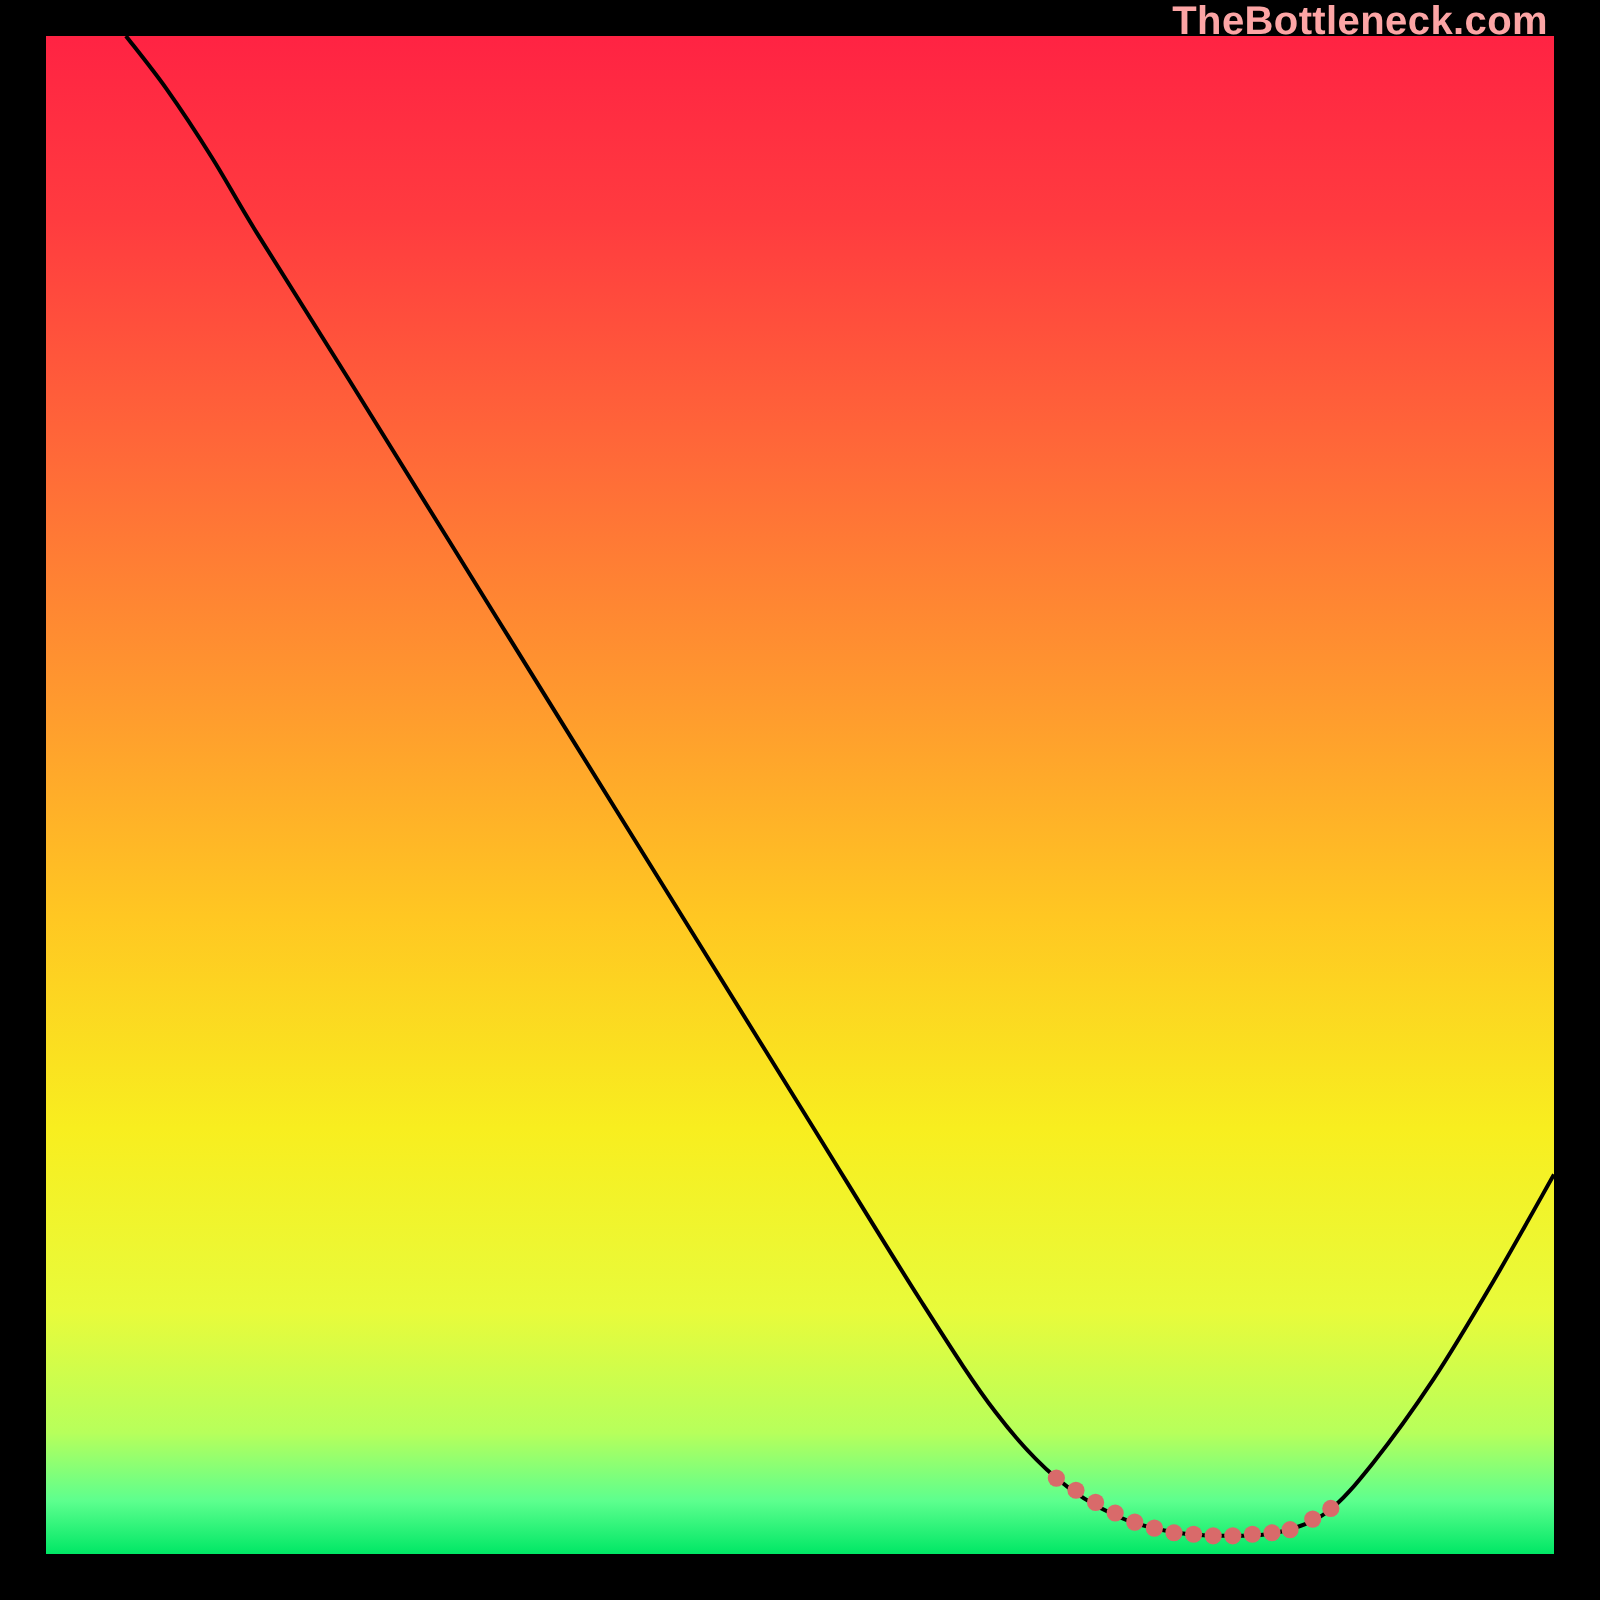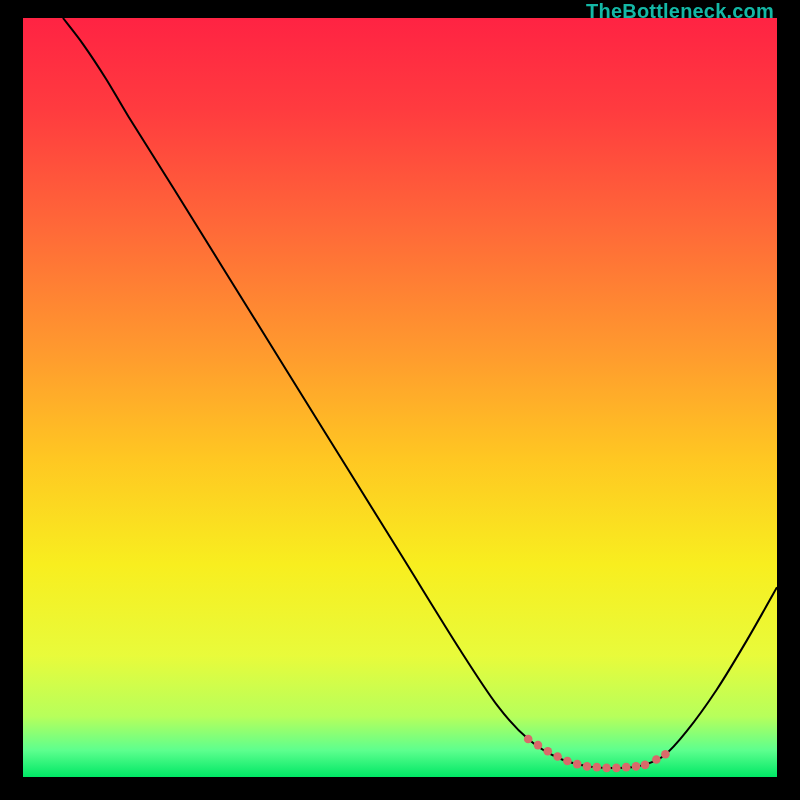--- a/index.html
+++ b/index.html
@@ -25,21 +25,21 @@
     width: 754px;
     height: 759px;
   }
   .watermark {
     position: absolute;
     top: 0px;
     right: 26px;
     font-family: Arial, Helvetica, sans-serif;
     font-size: 20px;
     font-weight: bold;
-    color: #14b8a6;
+    color: #fca5a5;
     letter-spacing: 0.2px;
   }
   svg { display: block; }
 </style>
 </head>
 <body>
 
 <div class="frame">
   <svg class="plot-area" viewBox="0 0 754 759" preserveAspectRatio="none">
     <defs>

